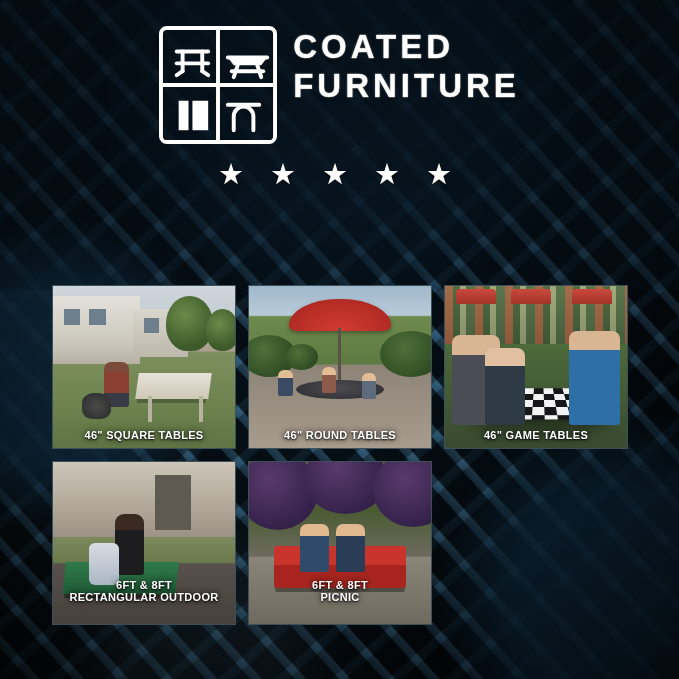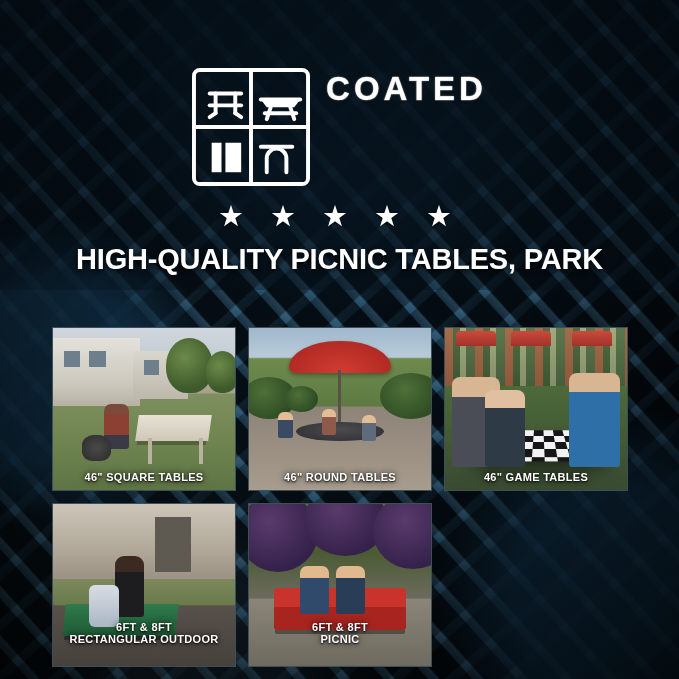--- a/index.html
+++ b/index.html
@@ -69,21 +69,20 @@
   .content-scrim {
     position: absolute;
     left: 0; right: 0; top: 0;
     height: 290px;
     background: linear-gradient(180deg, rgba(4,14,22,0.62) 0%, rgba(4,14,22,0.55) 60%, rgba(4,14,22,0.30) 100%);
   }
 
   .content {
     position: absolute;
     inset: 0;
-    margin-top: 42px;
   }
 
   
   .logo-row {
     position: absolute;
     top: 26px;
     left: 0; right: 0;
     display: flex;
     justify-content: center;
     align-items: flex-start;
@@ -389,27 +388,27 @@
           <rect x="34" y="76" width="16" height="30"></rect>
         </g>
 
         <g stroke="#ffffff" stroke-width="4" fill="none" stroke-linecap="round">
           <path d="M76 106 L76 92 A10 10 0 0 1 96 92 L96 106"></path>
           <line x1="70" y1="80" x2="102" y2="80"></line>
         </g>
       </svg>
       <div class="logo-words">
         <div class="logo-word">COATED</div>
+        <div class="logo-word">FURNITURE</div>
       </div>
     </div>
 
     <div class="stars">★ ★ ★ ★ ★</div>
 
     <div class="headline">
-      <span>HIGH-QUALITY PICNIC TABLES, PARK</span>
     </div>
 
     <div class="grid">
 
       <div class="cell">
         <div class="photo p1">
           <div class="bldg"></div>
           <div class="bldg2"></div>
           <div class="win" style="left:6%;top:14%;width:9%;height:10%"></div>
           <div class="win" style="left:20%;top:14%;width:9%;height:10%"></div>

